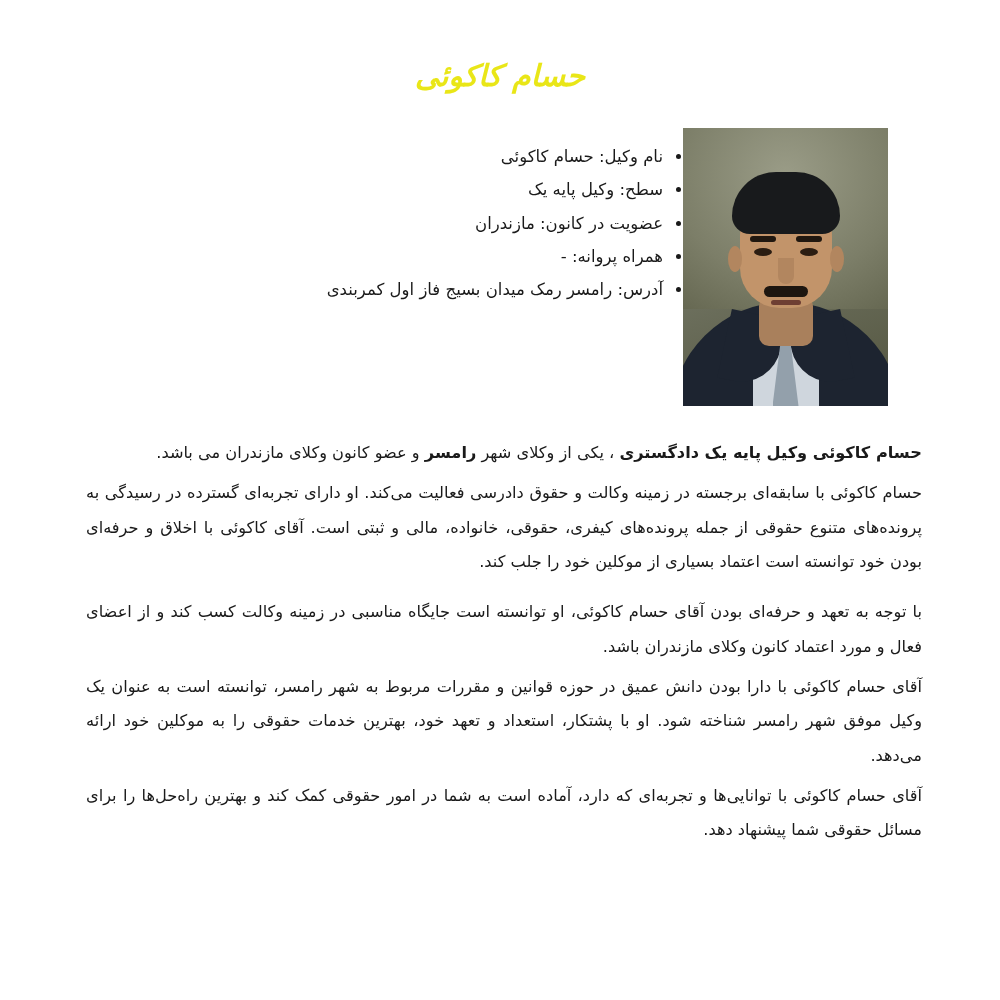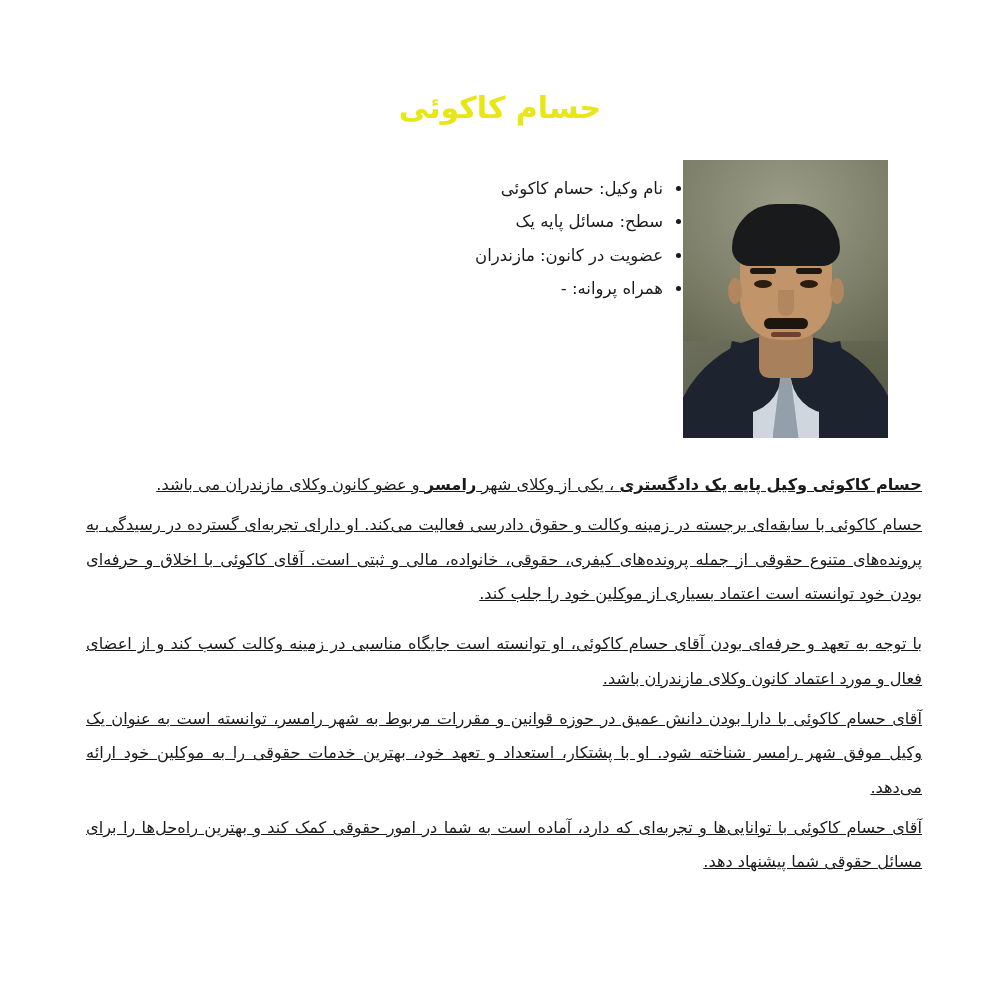--- a/index.html
+++ b/index.html
@@ -15,22 +15,23 @@
     overflow: hidden;
   }
   .page {
     width: 1000px;
     height: 1000px;
     position: relative;
     box-sizing: border-box;
   }
   .title-bar {
     text-align: center;
-    padding-top: 90px;
+    padding-top: 58px;
     padding-bottom: 22px;
+    font-style: italic;
   }
   .page-title {
     font-size: 30px;
     font-weight: bold;
     color: #e9e617;
     letter-spacing: 0px;
     line-height: 1.2;
     display: inline-block;
   }
   .content {
@@ -234,43 +235,43 @@
     margin-top: 30px;
     text-align: justify;
     text-align-last: right;
     direction: rtl;
   }
   .para {
     font-size: 16.2px;
     line-height: 2.12;
     color: #1a1a1a;
     margin: 0 0 16px 8px;
-    text-decoration: underline;
   }
   .para.tight { margin-bottom: 6px; }
   .para b { font-weight: bold; }
 </style>
 </head>
 <body>
 
 <div class="page">
 
   <div class="title-bar">
     <span class="page-title">حسام کاکوئی</span>
   </div>
 
   <div class="content">
 
     <div class="top-section">
 
       <ul class="info-list">
         <li>نام وکیل: حسام کاکوئی</li>
-        <li>سطح: مسائل پایه یک</li>
+        <li>سطح: وکیل پایه یک</li>
         <li>عضویت در کانون: مازندران</li>
         <li>همراه پروانه: -</li>
+        <li>آدرس: رامسر رمک میدان بسیج فاز اول کمربندی</li>
       </ul>
 
       <div class="photo-wrap">
         <div class="photo" title="عکس پرسنلی حسام کاکوئی">
           <div class="bg-blob"></div>
           <div class="shoulders"></div>
           <div class="shirt"></div>
           <div class="collar-l"></div>
           <div class="collar-r"></div>
           <div class="tie"></div>

